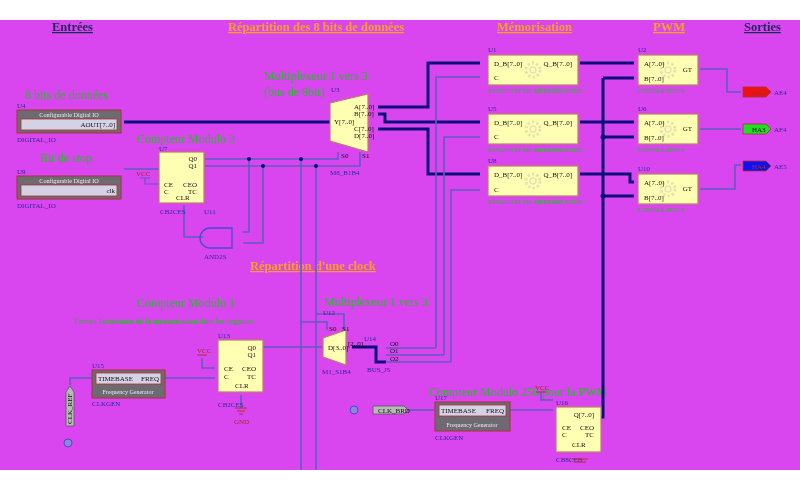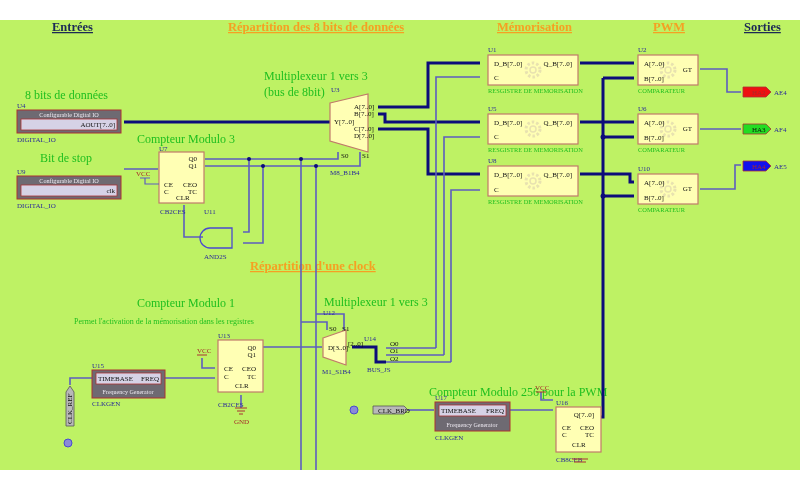--- a/index.html
+++ b/index.html
@@ -1,17 +1,17 @@
 <!DOCTYPE html>
 <html><head>
 <meta charset="utf-8">
 <style>
   html, body { margin:0; padding:0; background:#ffffff; }
   body { width:800px; height:485px; overflow:hidden; position:relative; font-family:"Liberation Serif", serif; }
-  #sheet { position:absolute; left:0; top:20px; width:800px; height:450px; background:#bef264; }
+  #sheet { position:absolute; left:0; top:20px; width:800px; height:450px; background:#d946ef; }
   svg { position:absolute; left:0; top:0; }
   .hdr { font-family:"Liberation Serif", serif; font-weight:bold; font-size:12.5px; text-decoration:underline; }
   .hdr-dark { fill:#1c2a55; }
   .hdr-orange { fill:#f5a023; }
   .green { fill:#1fbf1f; font-family:"Liberation Serif", serif; }
   .des { fill:#2a2a9a; font-family:"Liberation Serif", serif; font-size:7px; }
   .pin { fill:#111; font-family:"Liberation Serif", serif; font-size:7px; }
   .sub { fill:#1fbf1f; font-family:"Liberation Serif", serif; font-size:6.4px; }
   .wire { stroke:#5d5dbf; stroke-width:1.6; fill:none; }
   .bus { stroke:#0c0c7a; stroke-width:3; fill:none; }

